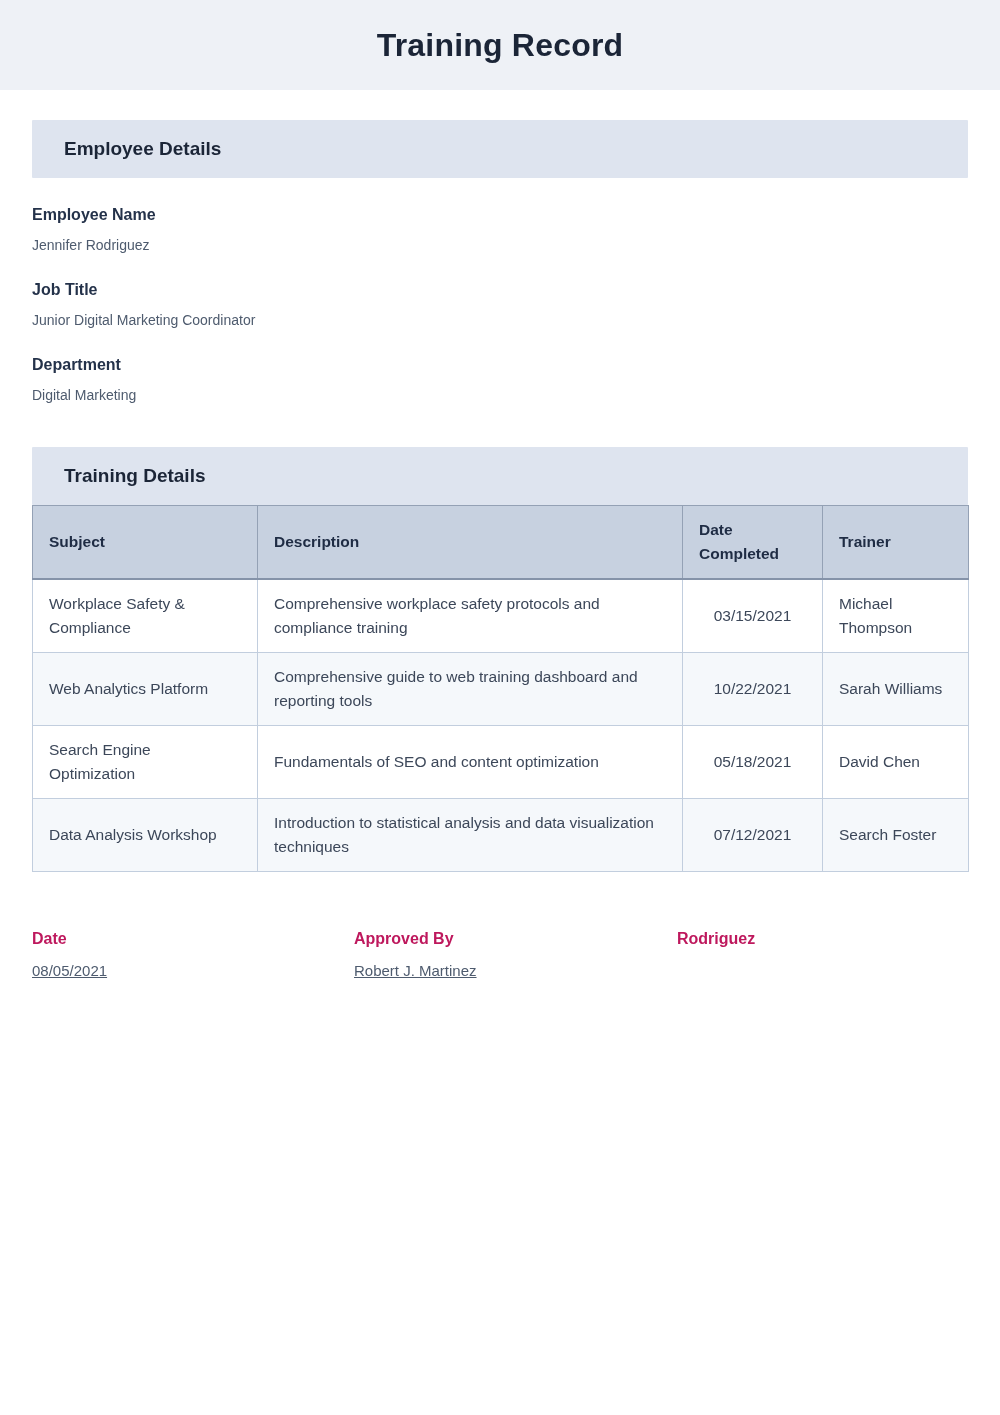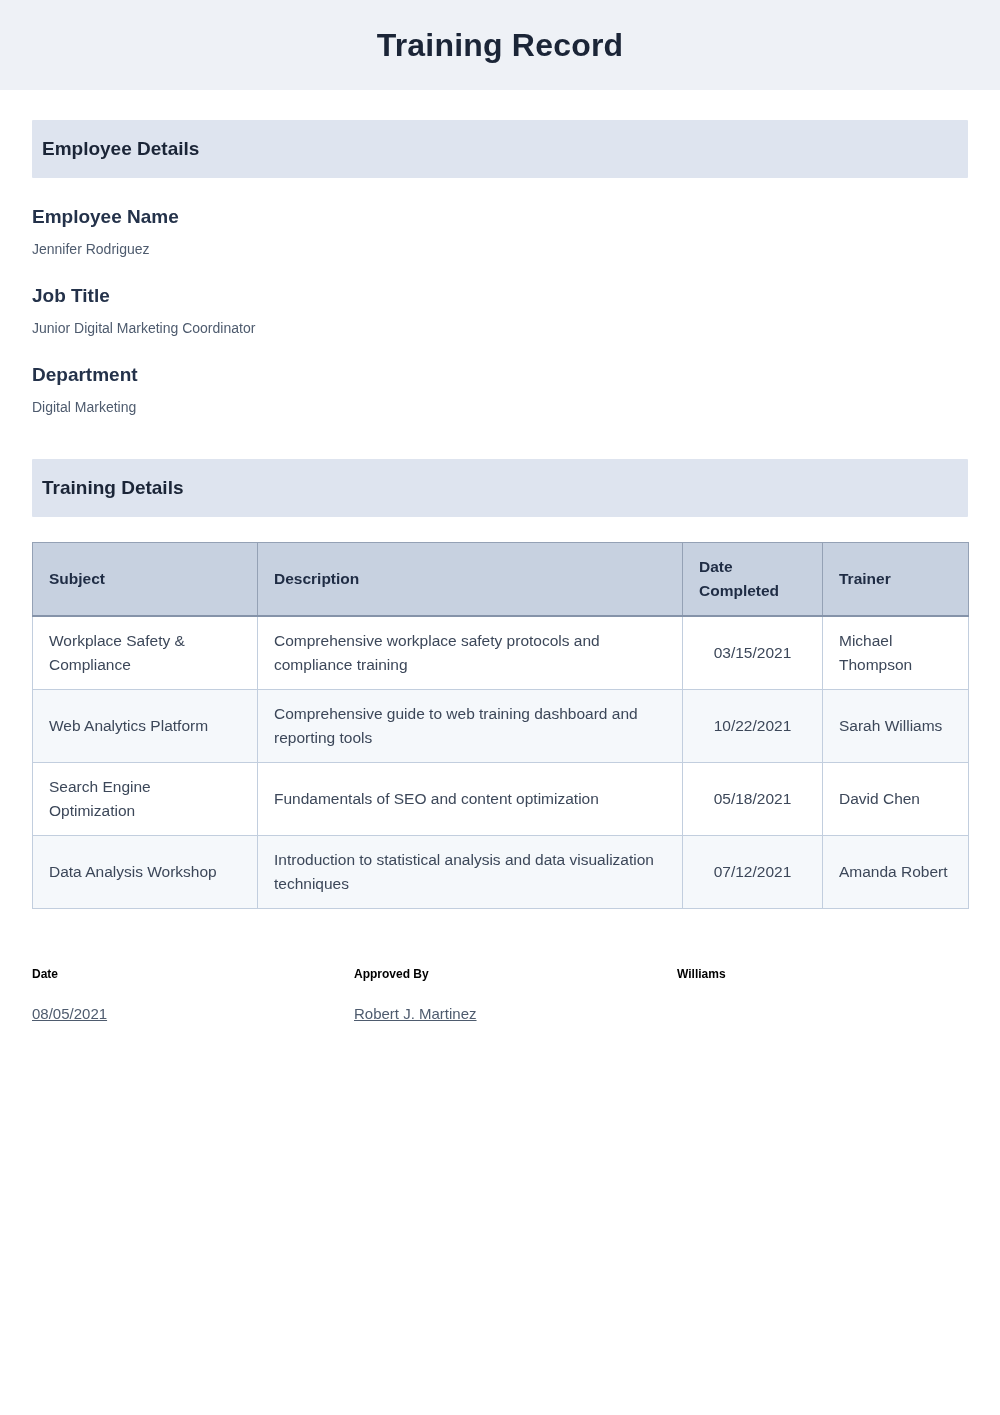--- a/index.html
+++ b/index.html
@@ -23,42 +23,41 @@
     color:#1b2537;
     letter-spacing:0.2px;
   }
   .content { padding:0 32px; }
   .section-bar {
     margin-top:30px;
     background:#dee4ef;
     height:58px;
     display:flex;
     align-items:center;
-    padding-left:10px;
+    padding-left:32px;
     border-radius:1px;
   }
   .section-bar .section-title {
     font-size:19px;
     font-weight:bold;
     color:#1b2537;
   }
   .field { margin-top:28px; }
   .field-label {
-    font-size:19px;
+    font-size:16px;
     font-weight:bold;
     color:#24324a;
     margin-bottom:13px;
   }
   .field-value {
     font-size:14px;
     color:#4e5b6e;
   }
   .training-bar { margin-top:44px; }
   table.training-table {
-    margin-top:25px;
     width:100%;
     border-collapse:collapse;
     table-layout:fixed;
   }
   .training-table th {
     background:#c7d1e0;
     border:1px solid #94a1b5;
     border-bottom:2px solid #8593a9;
     padding:12px 16px;
     font-size:15.5px;
@@ -84,24 +83,24 @@
   .training-table .col-trainer { width:146px; }
   .training-table td.cell-date { text-align:center; }
   .signature-row {
     margin-top:58px;
     display:flex;
   }
   .signature-col-1 { width:322px; }
   .signature-col-2 { width:323px; }
   .signature-col-3 { flex:1; }
   .sig-label {
-    font-size:12px;
+    font-size:16px;
     font-weight:bold;
-    color:#000000;
-    margin-bottom:24px;
+    color:#be185d;
+    margin-bottom:14px;
   }
   .sig-value {
     font-size:15px;
     color:#4e5b6e;
     min-height:20px;
     text-decoration:underline;
   }
 </style>
 </head>
 <body>
@@ -166,33 +165,33 @@
       <tr>
         <td>Search Engine Optimization</td>
         <td>Fundamentals of SEO and content optimization</td>
         <td class="cell-date">05/18/2021</td>
         <td>David Chen</td>
       </tr>
       <tr class="alt">
         <td>Data Analysis Workshop</td>
         <td>Introduction to statistical analysis and data visualization techniques</td>
         <td class="cell-date">07/12/2021</td>
-        <td>Amanda Robert</td>
+        <td>Search Foster</td>
       </tr>
     </tbody>
   </table>
 
   <div class="signature-row">
     <div class="signature-col-1">
       <div class="sig-label">Date</div>
       <div class="sig-value">08/05/2021</div>
     </div>
     <div class="signature-col-2">
       <div class="sig-label">Approved By</div>
       <div class="sig-value">Robert J. Martinez</div>
     </div>
     <div class="signature-col-3">
-      <div class="sig-label">Williams</div>
+      <div class="sig-label">Rodriguez</div>
       <div class="sig-value"></div>
     </div>
   </div>
 
 </main>
 
 </body></html>

